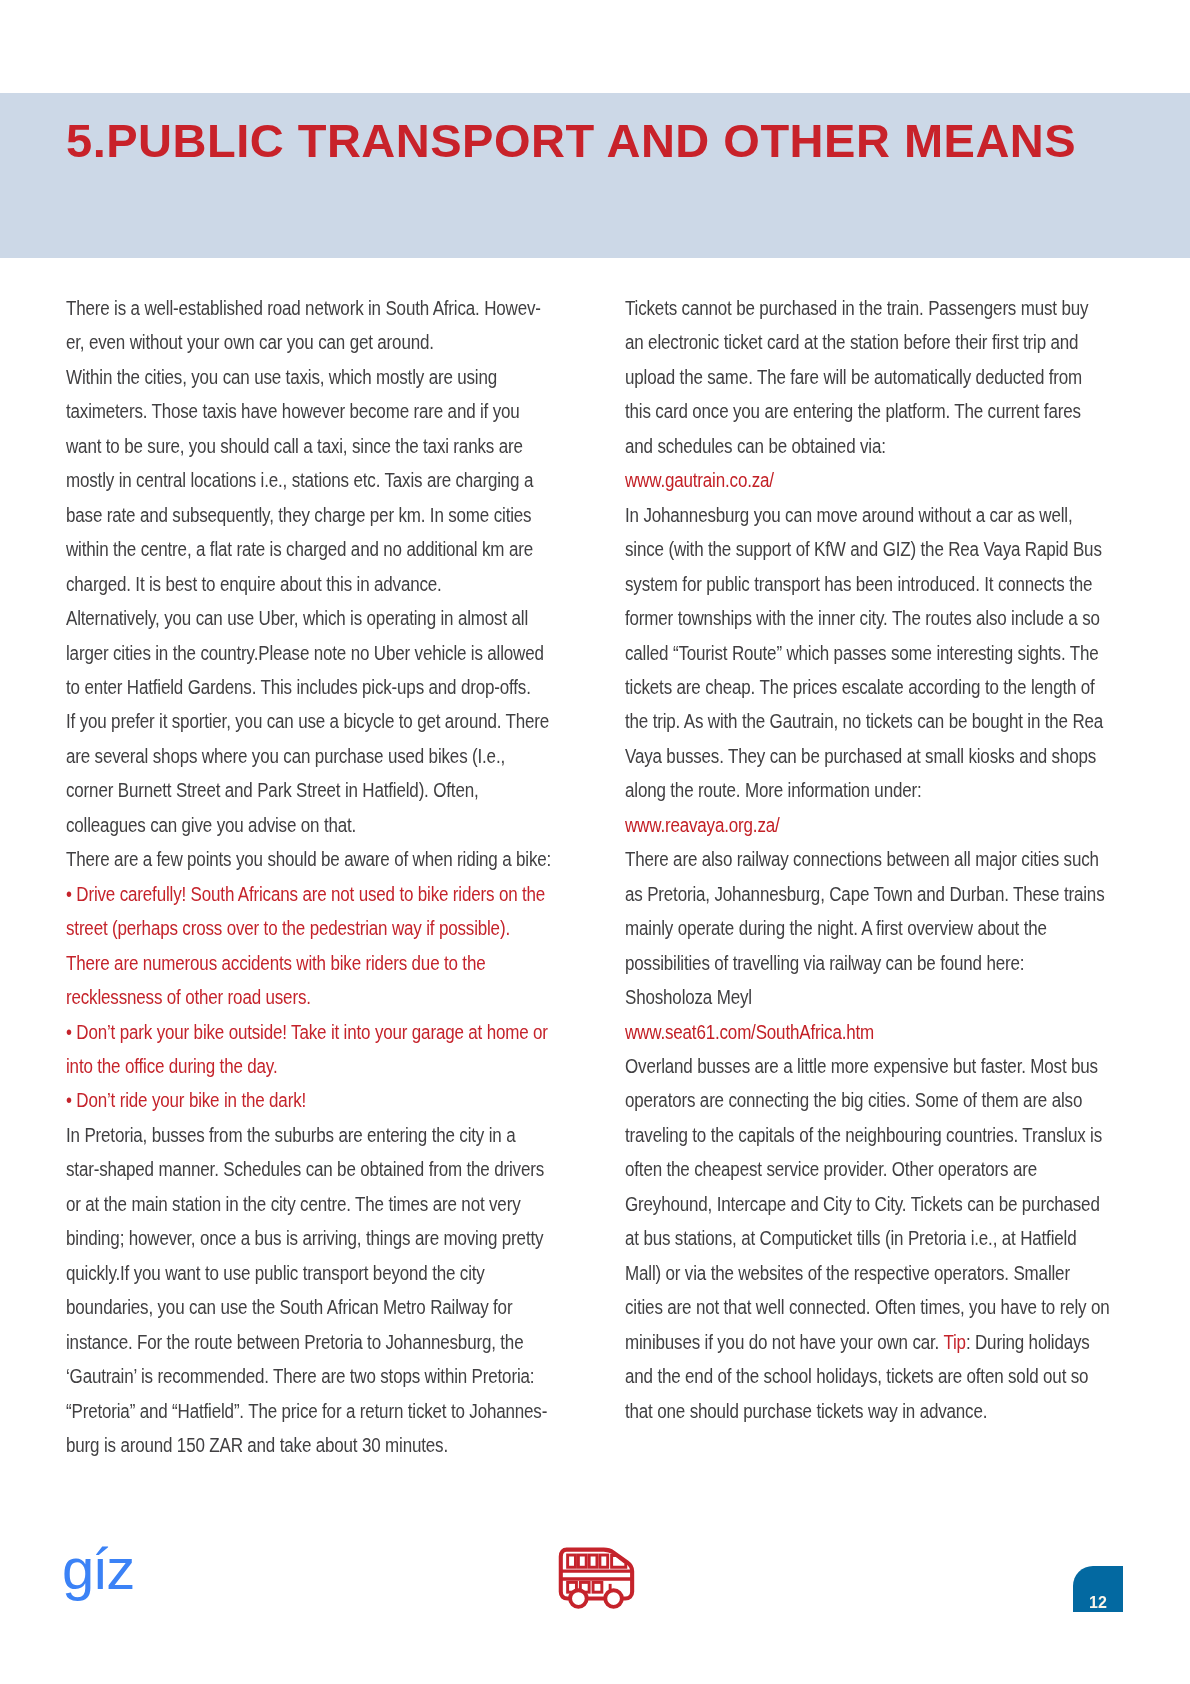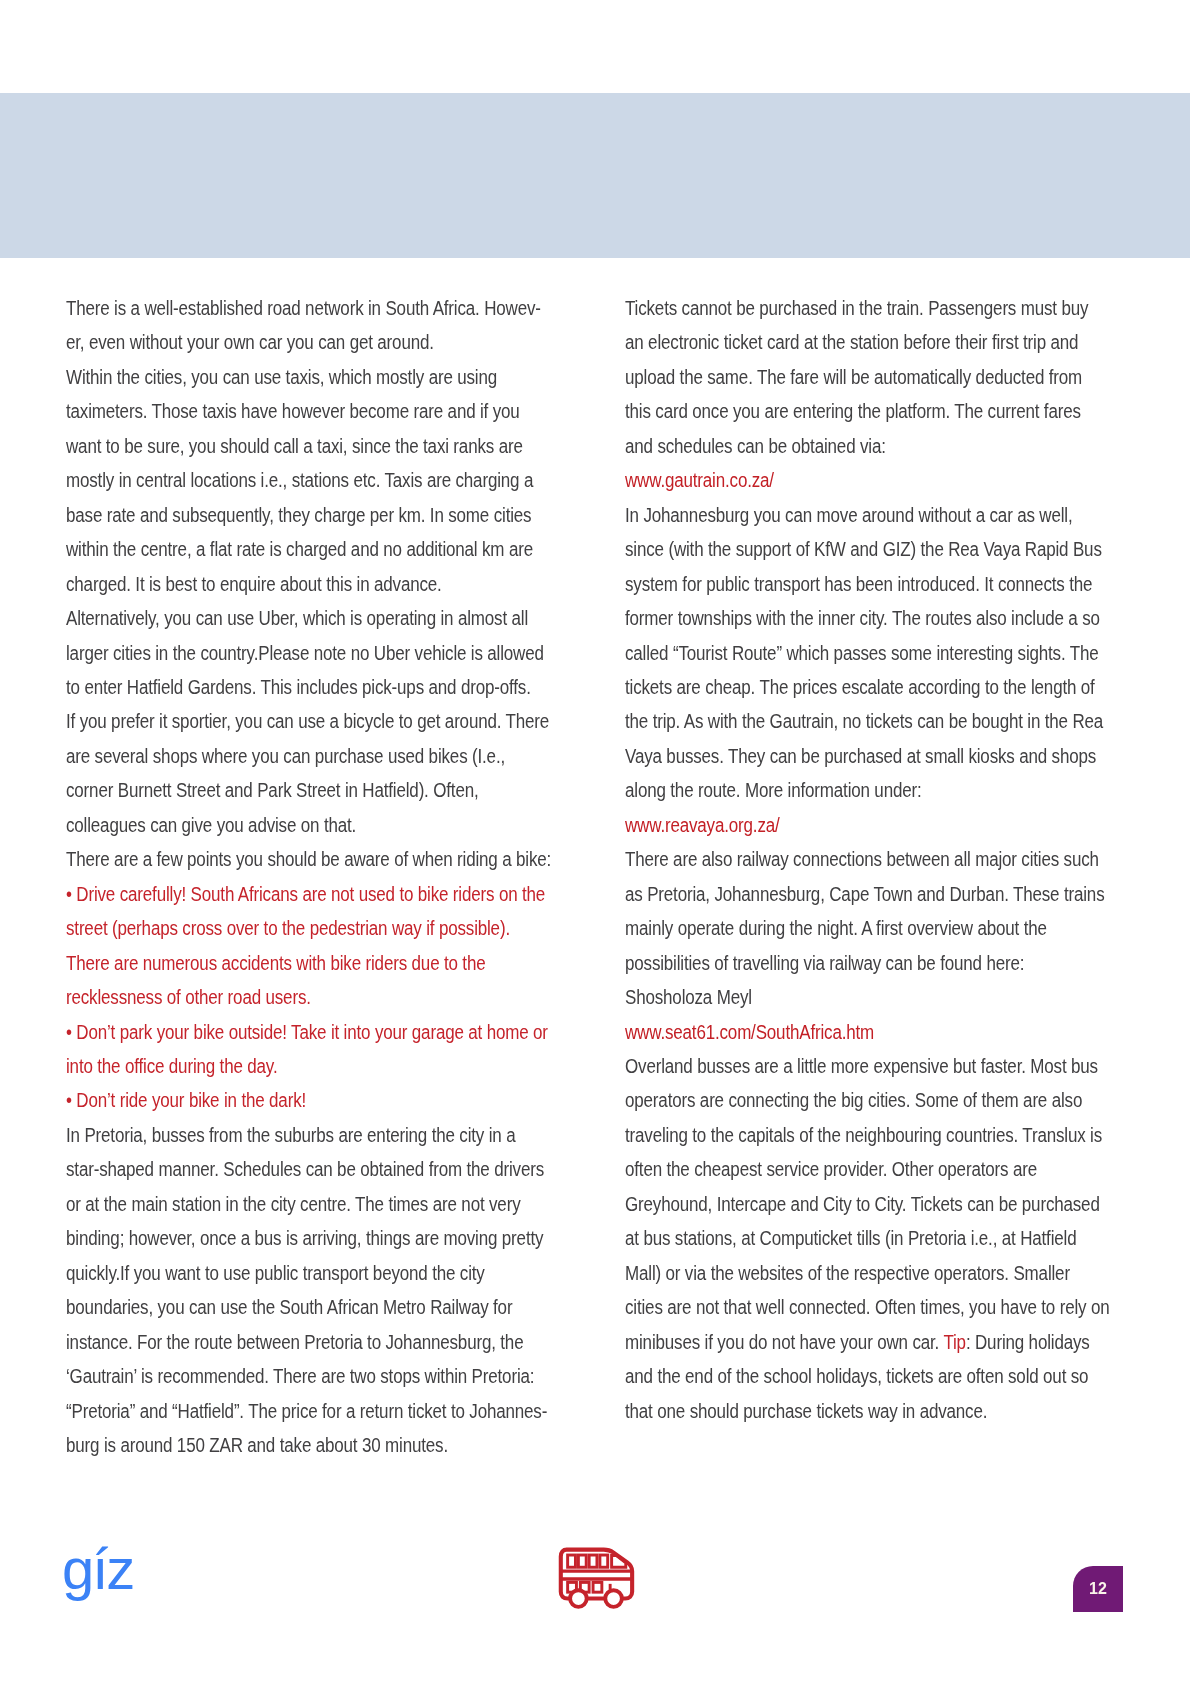--- a/index.html
+++ b/index.html
@@ -32,30 +32,31 @@
   .giz-logo {
     position:absolute; left:62px; top:1540px;
     color:#3b82f6; font-weight:normal; font-size:58px; letter-spacing:-2px;
     line-height:1;
   }
   .bus-wrap {
     position:absolute; left:552px; top:1544px; width:86px; height:68px;
   }
   .page-badge {
     position:absolute; left:1073px; top:1566px; width:50px; height:46px;
-    background:#701a75; border-top-left-radius:20px;
+    background:#0369a1; border-top-left-radius:20px;
     color:#faf5ea; font-size:16px; font-weight:bold;
-    display:flex; align-items:center; justify-content:center;
+    display:flex; align-items:flex-end; justify-content:center;
   }
 </style>
 </head>
 <body>
 
 <div class="band"></div>
 <div class="title">
+  <div>5.PUBLIC TRANSPORT AND OTHER MEANS</div>
 </div>
 
 <div class="col col-left" id="col-left">
     <div class="line"><span class="seg-d">There is a well-established road network in South Africa. Howev-</span></div>
     <div class="line"><span class="seg-d">er, even without your own car you can get around.</span></div>
     <div class="line"><span class="seg-d">Within the cities, you can use taxis, which mostly are using</span></div>
     <div class="line"><span class="seg-d">taximeters. Those taxis have however become rare and if you</span></div>
     <div class="line"><span class="seg-d">want to be sure, you should call a taxi, since the taxi ranks are</span></div>
     <div class="line"><span class="seg-d">mostly in central locations i.e., stations etc. Taxis are charging a</span></div>
     <div class="line"><span class="seg-d">base rate and subsequently, they charge per km. In some cities</span></div>

